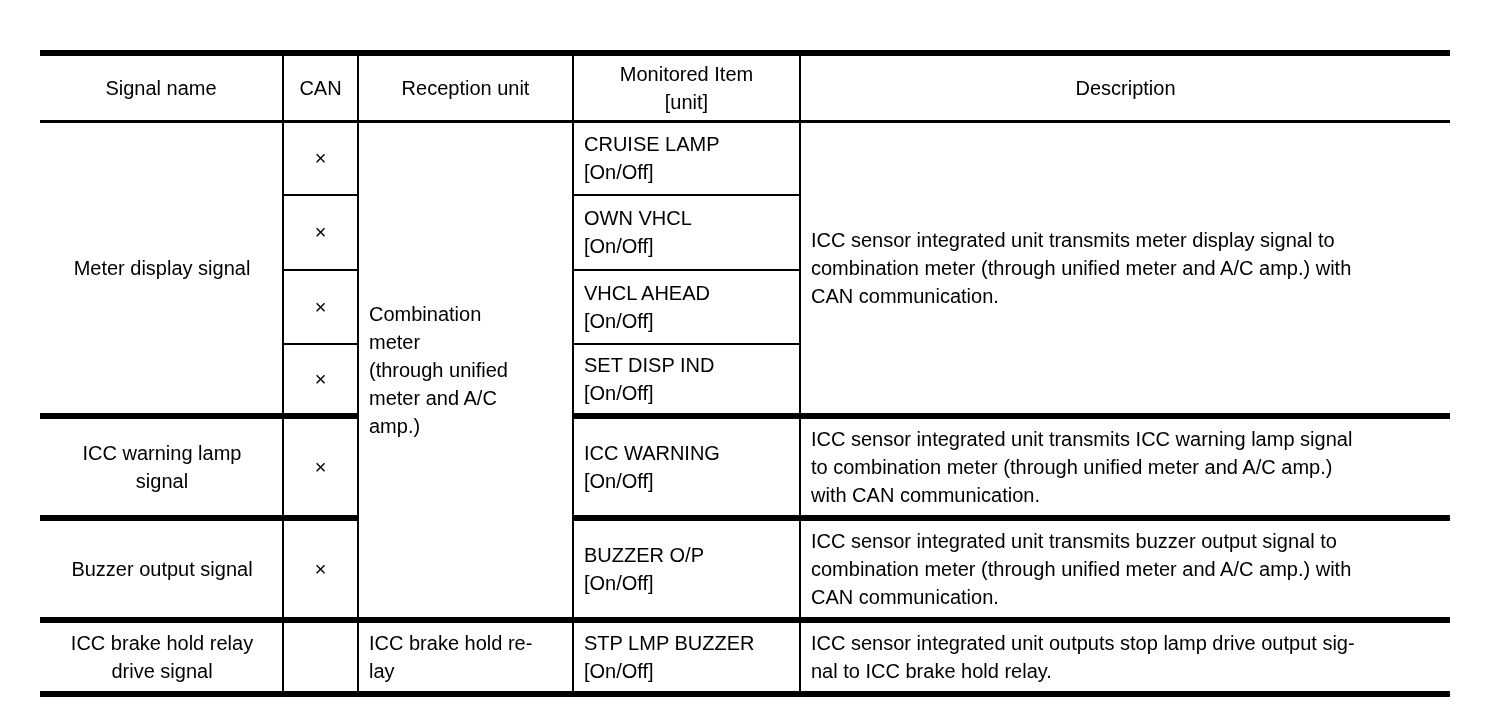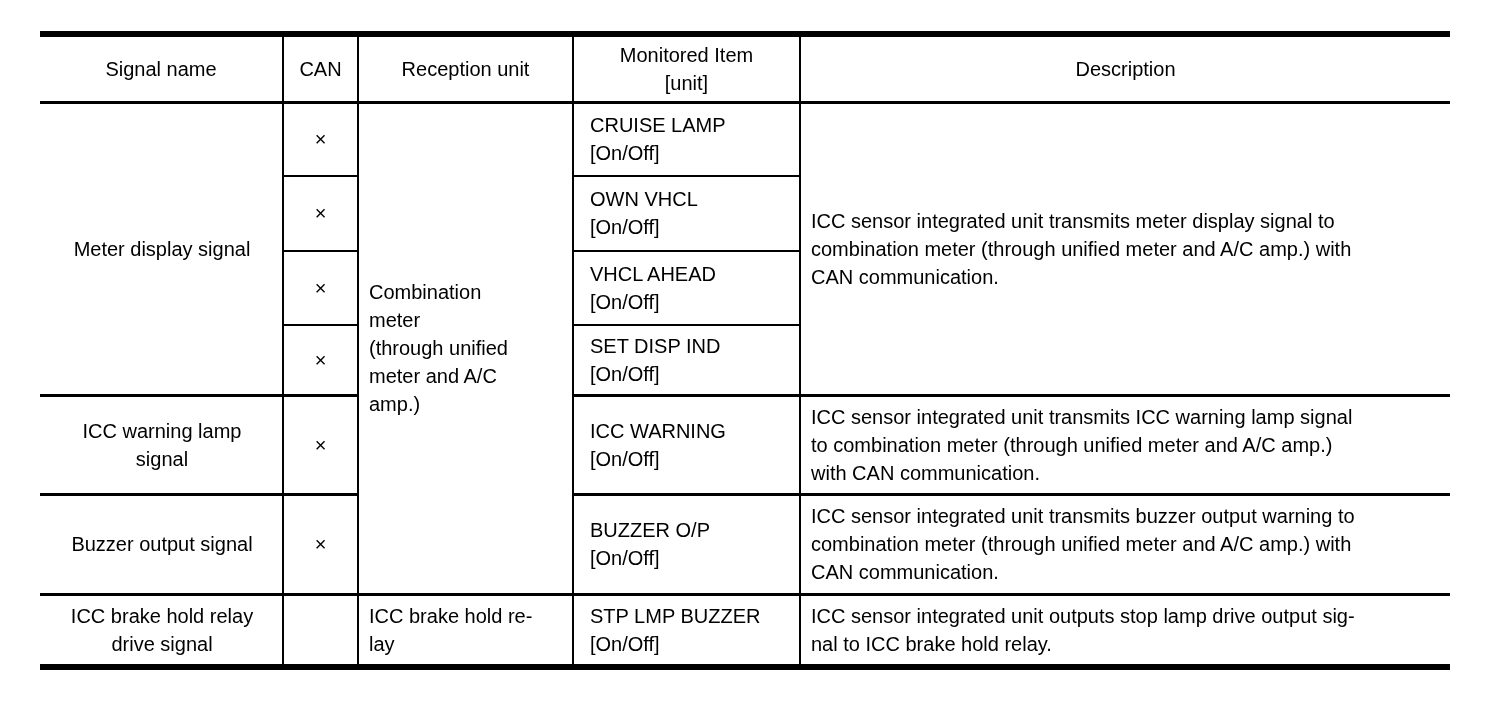--- a/index.html
+++ b/index.html
@@ -4,21 +4,21 @@
 <style>
   * { margin: 0; padding: 0; box-sizing: border-box; }
   html, body {
     width: 1504px; height: 714px;
     background: #ffffff;
     font-family: "Liberation Sans", sans-serif;
     color: #000;
   }
   .table-wrap {
     position: absolute;
-    left: 40px; top: 31px;
+    left: 40px; top: 50px;
   }
   table.signal-table {
     border-collapse: collapse;
     table-layout: fixed;
     width: 1410px;
     border-top: 6px solid #000;
     border-bottom: 6px solid #000;
   }
   th, td {
     font-size: 20px;
@@ -33,27 +33,27 @@
   thead th {
     height: 64px;
     text-align: center;
     border-bottom: 3px solid #000;
     padding: 4px 8px;
   }
   th.h-signal, td.signal { border-left: none; }
   th.h-desc, td.description { border-right: none; }
 
   td { border-bottom: 2px solid #000; padding: 6px 10px; }
-  td.major { border-bottom: 3px solid #000000; margin-left: 25px; }
+  td.major { border-bottom: 6px solid #000000; margin-left: 25px; }
   tr.last-row td { border-bottom: none; }
 
   td.signal { text-align: center; padding-left: 12px; }
   td.can { text-align: center; padding-left: 4px; padding-right: 4px; }
   td.reception { text-align: left; }
-  td.monitored { text-align: left; padding-left: 16px; border-radius: 17px; }
+  td.monitored { text-align: left; padding-left: 10px; border-radius: 17px; }
   td.description { text-align: left; padding-left: 10px; padding-right: 12px; }
 
   tr.r1 { height: 73px; }
   tr.r2 { height: 75px; }
   tr.r3 { height: 74px; }
   tr.r4 { height: 70px; }
   tr.r5 { height: 98px; }
   tr.r6 { height: 100px; }
   tr.r7 { height: 70px; }
 </style>
@@ -117,21 +117,21 @@
 [On/Off]</td>
         <td class="description major">ICC sensor integrated unit transmits ICC warning lamp signal
 to combination meter (through unified meter and A/C amp.)
 with CAN communication.</td>
       </tr>
       <tr class="r6">
         <td class="signal major">Buzzer output signal</td>
         <td class="can major">×</td>
         <td class="monitored major">BUZZER O/P
 [On/Off]</td>
-        <td class="description major">ICC sensor integrated unit transmits buzzer output warning to
+        <td class="description major">ICC sensor integrated unit transmits buzzer output signal to
 combination meter (through unified meter and A/C amp.) with
 CAN communication.</td>
       </tr>
       <tr class="r7 last-row">
         <td class="signal">ICC brake hold relay
 drive signal</td>
         <td class="can"></td>
         <td class="reception">ICC brake hold re-
 lay</td>
         <td class="monitored">STP LMP BUZZER

